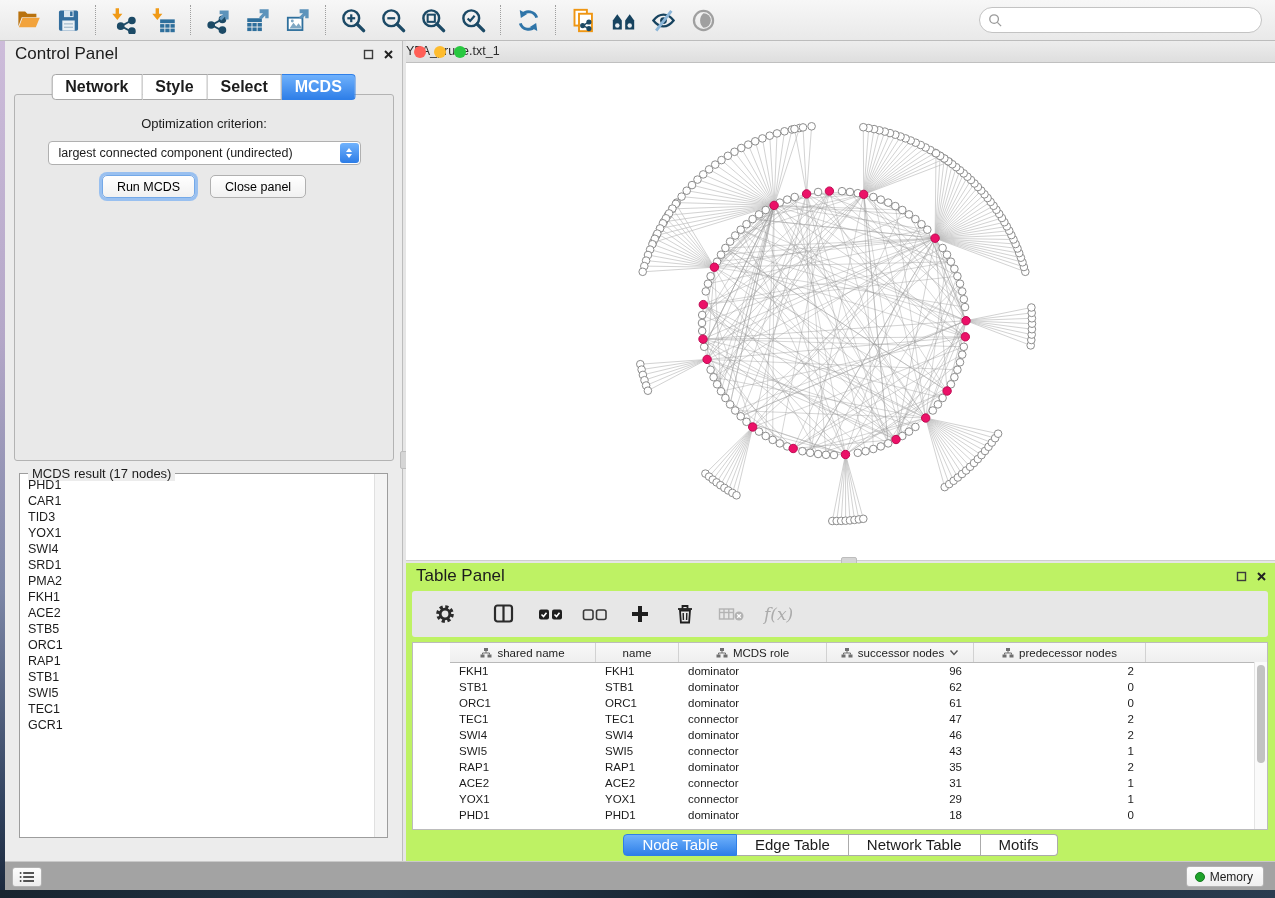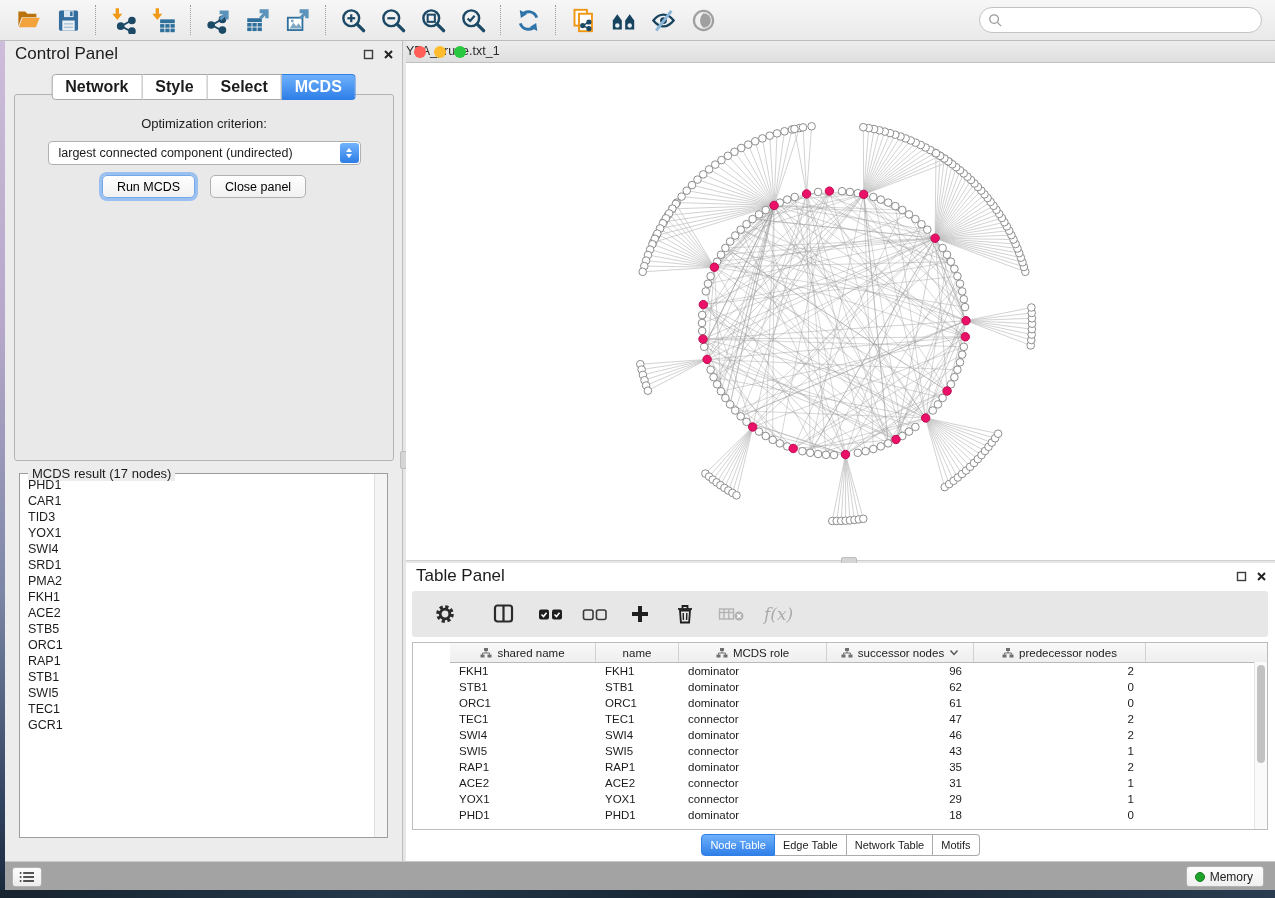--- a/index.html
+++ b/index.html
@@ -55,38 +55,38 @@
   .nettitle{height:21px;background:linear-gradient(#ededed,#dedede);border-bottom:1px solid #c0c0c0;
     text-align:left;font-size:12.5px;line-height:21px;color:#2c2c2c;position:relative;}
   .lights{position:absolute;left:8px;top:4.5px;display:flex;gap:8px;}
   .light{width:12px;height:12px;border-radius:50%;}
   .netcanvas{position:absolute;left:0;top:21px;width:869px;height:497px;}
   .hsplit{position:absolute;left:406px;top:560px;width:869px;height:3px;background:#e6e6e6;border-top:1px solid #cfcfcf;}
   .hgrip{position:absolute;left:50%;top:-4px;width:14px;height:7px;background:#d5d5d5;border:1px solid #bdbdbd;border-radius:2px;}
   .vsplit{position:absolute;left:403px;top:41px;width:3px;height:820px;background:#e6e6e6;}
   .vgrip{position:absolute;left:-3px;top:410px;width:8px;height:16px;background:#d5d5d5;border:1px solid #bdbdbd;border-radius:2px;}
   
-  .tpanel{position:absolute;left:406px;top:563px;width:869px;height:298px;background:#ffffff;box-sizing:border-box;}
+  .tpanel{position:absolute;left:406px;top:563px;width:869px;height:298px;background:#bef264;box-sizing:border-box;}
   .tp-toolbar{position:absolute;left:6px;top:28px;width:856px;height:46px;background:#e7e7e7;border-radius:3px;
     display:flex;align-items:center;padding-left:22px;box-sizing:border-box;}
   .tpi{margin-right:0;display:flex;align-items:center;justify-content:center;}
   .tptable{position:absolute;left:6px;top:79px;width:856px;height:188px;box-sizing:border-box;
     background:#fff;border:1px solid #bcbcbc;overflow:hidden;padding-left:37px;}
   .thead{display:flex;height:19px;background:linear-gradient(#f8f8f8,#efefef);border-bottom:1px solid #b9b9b9;
     font-size:11.5px;color:#222;}
   .th{display:flex;align-items:center;justify-content:center;gap:5px;border-right:1px solid #d2d2d2;
     box-sizing:border-box;flex:none;}
   .th.fill{flex:1;border-right:none;}
   .trow{display:flex;height:16px;font-size:11.5px;align-items:center;}
   .td{flex:none;box-sizing:border-box;white-space:nowrap;overflow:hidden;}
   .td.l{padding-left:9px;}.td.r{text-align:right;padding-right:12px;}
   .tsb{position:absolute;right:0;top:19px;bottom:0;width:12px;background:#fafafa;border-left:1px solid #e4e4e4;}
   .tsb .thumb{position:absolute;top:3px;left:1.5px;width:8px;height:98px;background:#c2c2c2;border-radius:4px;}
   .bot-tabs{position:absolute;left:0;right:0;top:271px;display:flex;justify-content:center;}
-  .btab{height:20px;line-height:20px;padding:0 8px;font-size:11px;background:#fff;border:1px solid #ababab;border-left:none;}
+  .btab{height:20px;line-height:20px;padding:0 18px;font-size:15px;background:#fff;border:1px solid #ababab;border-left:none;}
   .btab:first-child{border-left:1px solid #ababab;border-radius:4px 0 0 4px;}
   .btab:last-child{border-radius:0 4px 4px 0;}
   .btab.sel{background:linear-gradient(#6fb1fc,#2f7fe8);border-color:#2f7fe8;color:#fff;}
   
   .statusbar{position:absolute;left:0;top:861px;width:1275px;height:29px;background:#a3a3a3;border-top:1px solid #c9c9c9;box-sizing:border-box;}
   .sb-left{position:absolute;left:12px;top:5px;width:30px;height:20px;box-sizing:border-box;
     background:linear-gradient(#fdfdfd,#ececec);border:1px solid #b2b2b2;border-radius:3px;
     display:flex;align-items:center;justify-content:center;}
   .mem-btn{position:absolute;right:11px;top:4px;height:21px;box-sizing:border-box;padding:0 10px 0 8px;
     background:linear-gradient(#fdfdfd,#efefef);border:1px solid #b2b2b2;border-radius:3px;

